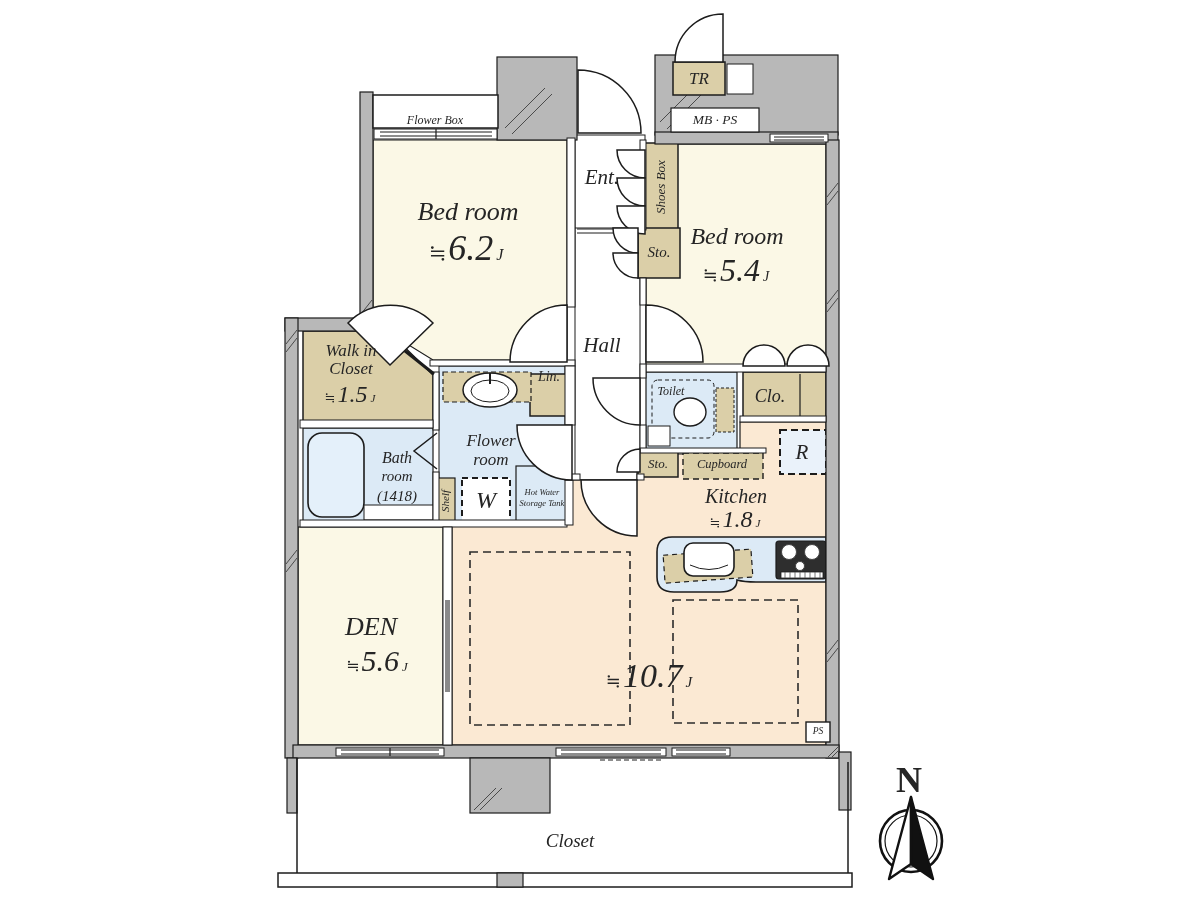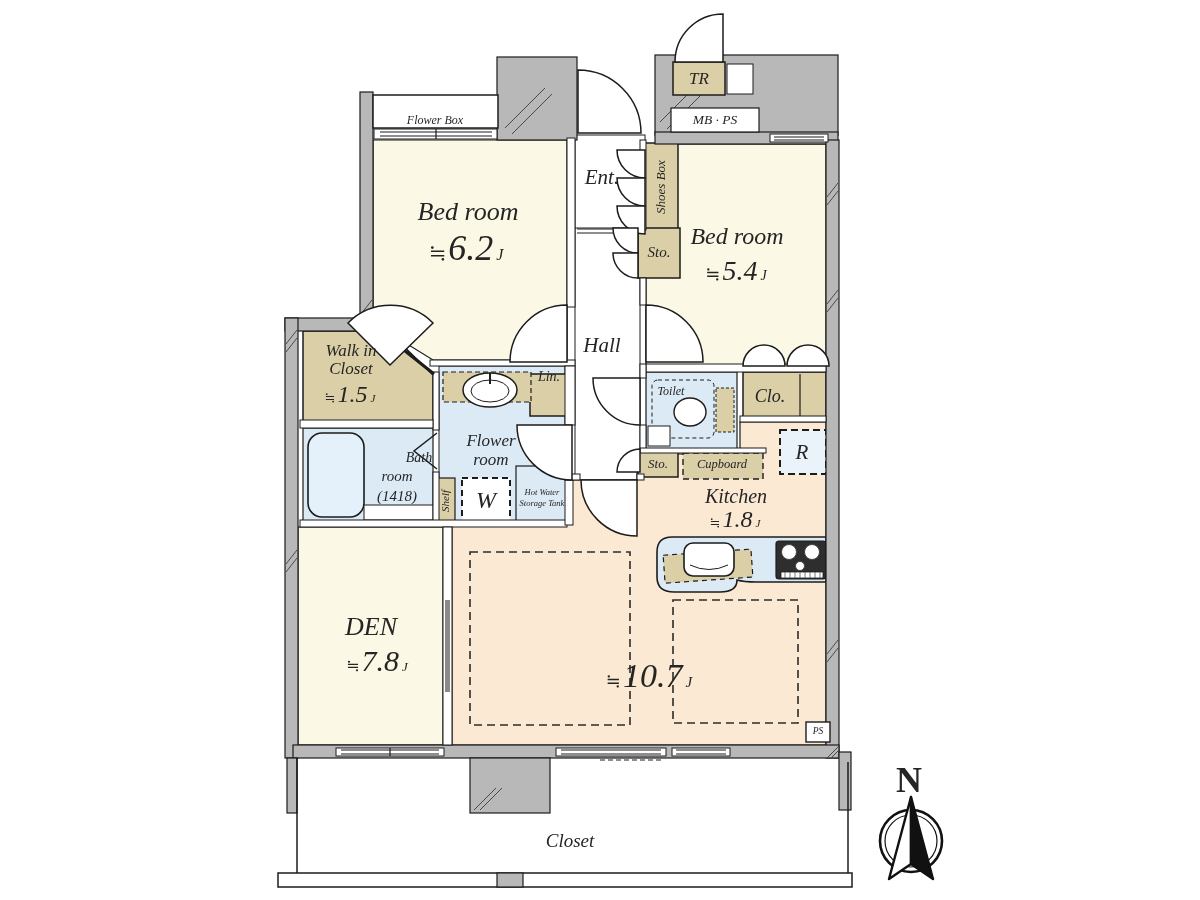--- a/index.html
+++ b/index.html
@@ -210,59 +210,59 @@
     <span class="ap" style="font-size:21px">≒</span><span class="num" style="font-size:36px">6.2</span><span class="un" style="font-size:16px">J</span>
   </div>
 
   <div class="lb" style="left:602px;top:177px;font-size:21px">Ent.</div>
   <div class="lb vert" style="left:661px;top:187px;font-size:13px">Shoes Box</div>
   <div class="lb" style="left:699px;top:79px;font-size:17px">TR</div>
   <div class="lb" style="left:715px;top:120px;font-size:13.5px">MB · PS</div>
 
   <div class="lb" style="left:737px;top:237px;font-size:24px">Bed room</div>
   <div class="lb" style="left:736px;top:271px">
-    <span class="ap" style="font-size:18px">≒</span><span class="num" style="font-size:28px">5.4</span><span class="un" style="font-size:14px">J</span>
+    <span class="ap" style="font-size:18px">≒</span><span class="num" style="font-size:32px">5.4</span><span class="un" style="font-size:14px">J</span>
   </div>
 
   <div class="lb" style="left:659px;top:253px;font-size:15px">Sto.</div>
   <div class="lb" style="left:602px;top:345px;font-size:21px">Hall</div>
 
   <div class="lb" style="left:351px;top:351px;font-size:17px">Walk in</div>
   <div class="lb" style="left:351px;top:369px;font-size:17px">Closet</div>
   <div class="lb" style="left:350px;top:395px">
     <span class="ap" style="font-size:13px">≒</span><span class="num" style="font-size:24px">1.5</span><span class="un" style="font-size:11px">J</span>
   </div>
 
   <div class="lb" style="left:549px;top:377px;font-size:14px">Lin.</div>
   <div class="lb" style="left:491px;top:441px;font-size:17px">Flower</div>
   <div class="lb" style="left:491px;top:460px;font-size:17px">room</div>
   <div class="lb" style="left:671px;top:391px;font-size:12px">Toilet</div>
   <div class="lb" style="left:770px;top:396px;font-size:18px">Clo.</div>
 
-  <div class="lb" style="left:419px;top:458px;font-size:14px">Bath</div>
+  <div class="lb" style="left:397px;top:458px;font-size:16px">Bath</div>
   <div class="lb" style="left:397px;top:477px;font-size:15px">room</div>
   <div class="lb" style="left:397px;top:497px;font-size:15px">(1418)</div>
 
   <div class="lb vert" style="left:446px;top:501px;font-size:11px">Shelf</div>
   <div class="lb" style="left:486px;top:501px;font-size:24px">W</div>
   <div class="lb" style="left:542px;top:492px;font-size:8.5px">Hot Water</div>
   <div class="lb" style="left:542px;top:503px;font-size:8.5px">Storage Tank</div>
 
   <div class="lb" style="left:658px;top:464px;font-size:13px">Sto.</div>
   <div class="lb" style="left:722px;top:465px;font-size:12.5px">Cupboard</div>
   <div class="lb" style="left:802px;top:452px;font-size:21px">R</div>
 
   <div class="lb" style="left:736px;top:496px;font-size:20px">Kitchen</div>
   <div class="lb" style="left:735px;top:520px">
     <span class="ap" style="font-size:13px">≒</span><span class="num" style="font-size:24px">1.8</span><span class="un" style="font-size:11px">J</span>
   </div>
 
   <div class="lb" style="left:371px;top:627px;font-size:26px">DEN</div>
   <div class="lb" style="left:377px;top:661px">
-    <span class="ap" style="font-size:16px">≒</span><span class="num" style="font-size:30px">7.8</span><span class="un" style="font-size:13px">J</span>
+    <span class="ap" style="font-size:16px">≒</span><span class="num" style="font-size:30px">5.6</span><span class="un" style="font-size:13px">J</span>
   </div>
 
   <div class="lb" style="left:649px;top:676px">
     <span class="ap" style="font-size:18px">≒</span><span class="num" style="font-size:34px">10.7</span><span class="un" style="font-size:15px">J</span>
   </div>
 
   <div class="lb" style="left:818px;top:732px;font-size:9.5px">PS</div>
   <div class="lb" style="left:570px;top:841px;font-size:19px">Closet</div>
   <div class="lb upright" style="left:909px;top:781px;font-size:36px">N</div>
 

